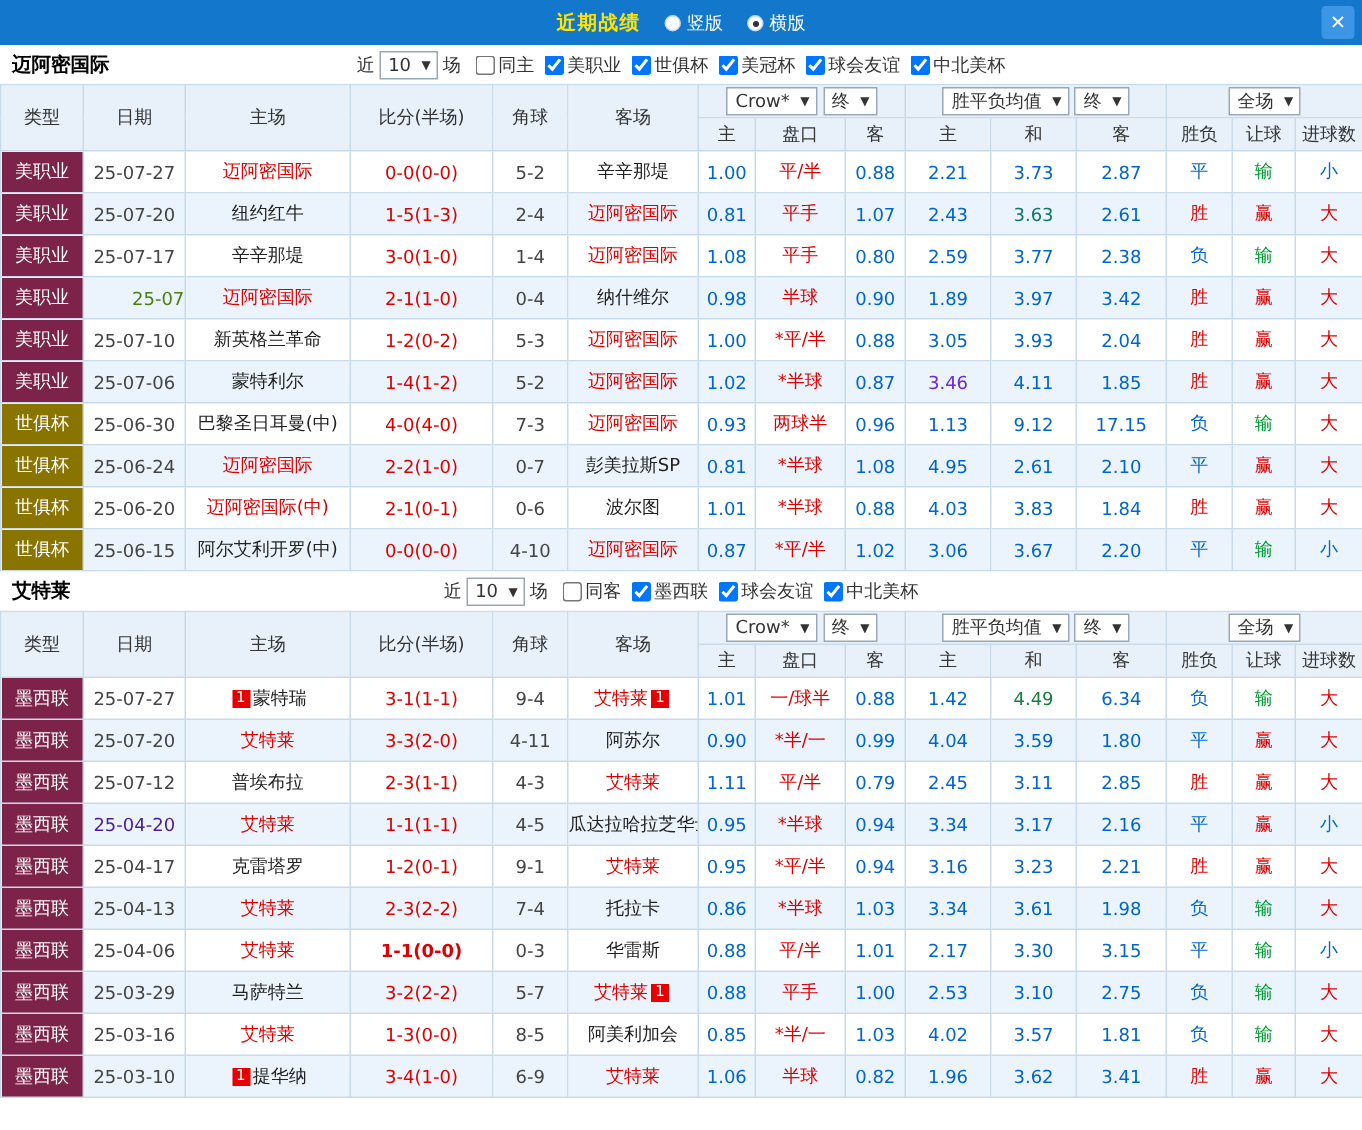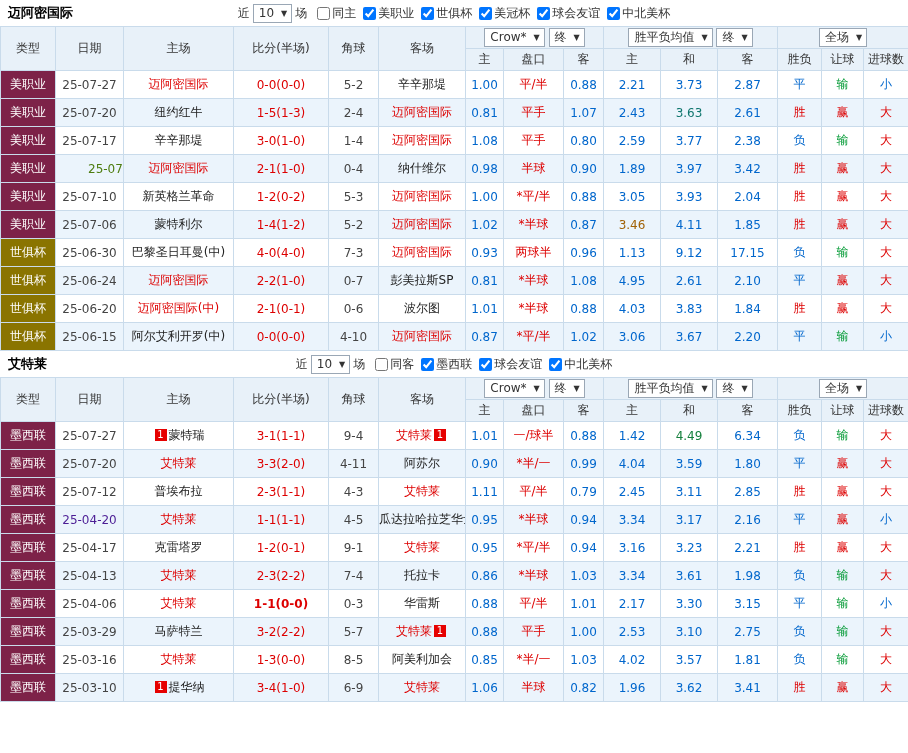--- a/index.html
+++ b/index.html
@@ -27,20 +27,34 @@
   .type-badge{color:#fff;}
   .team-link{cursor:pointer;}
   .redcard{display:inline-block;width:12px;height:12px;background:#E60000;color:#fff;font-size:10px;line-height:12px;font-style:normal;text-align:center;vertical-align:1px;margin:0 2px;}
   .summary{height:24px;border:1px solid #C9DBEB;border-top:none;background:#E8F3FC;display:flex;align-items:center;justify-content:center;}
   .summary span{white-space:pre;}
 </style>
 </head>
 <body>
 
 <div class="app">
+  <div class="topbar" style="background: rgb(19, 119, 204);">
+    <span class="title" style="color: rgb(255, 228, 0);">近期战绩</span>
+    <span class="radio">
+      <span class="rdot"></span>
+      <span>竖版</span>
+    </span>
+    <span class="radio">
+      <span class="rdot sel-on"></span>
+      <span>横版</span>
+    </span>
+    <span class="close-btn">
+      <span>✕</span>
+    </span>
+  </div>
   <div>
   <section class="sec">
     <div class="filterbar">
       <span class="team-title">迈阿密国际</span>
       <span class="filters">
         <span>近</span>
         <span class="selbox">
           <span>10</span>
           <span class="arr">▼</span>
         </span>
@@ -227,21 +241,21 @@
             <tr>
               <td class="type-badge" style="color: rgb(255, 255, 255); background: rgb(125, 34, 72);">美职业</td>
               <td style="color: rgb(68, 68, 68);">25-07-06</td>
               <td><span class="team-link" style="color: rgb(34, 34, 34);">蒙特利尔</span></td>
               <td style="color: rgb(221, 0, 0);">1-4(1-2)</td>
               <td style="color: rgb(68, 68, 68);">5-2</td>
               <td><span class="team-link" style="color: rgb(221, 0, 0);">迈阿密国际</span></td>
               <td style="color: rgb(0, 102, 204);">1.02</td>
               <td style="color: rgb(221, 0, 0);">*半球</td>
               <td style="color: rgb(0, 102, 204);">0.87</td>
-              <td style="color: #a16207;">3.46</td>
+              <td style="color: #6d28d9;">3.46</td>
               <td style="color: rgb(0, 102, 204);">4.11</td>
               <td style="color: rgb(0, 102, 204);">1.85</td>
               <td style="color: rgb(221, 0, 0);">胜</td>
               <td style="color: rgb(221, 0, 0);">赢</td>
               <td style="color: rgb(221, 0, 0);">大</td>
             </tr>
             <tr>
               <td class="type-badge" style="color: rgb(255, 255, 255); background: rgb(138, 116, 0);">世俱杯</td>
               <td style="color: rgb(68, 68, 68);">25-06-30</td>
               <td><span class="team-link" style="color: rgb(34, 34, 34);">巴黎圣日耳曼(中)</span></td>

